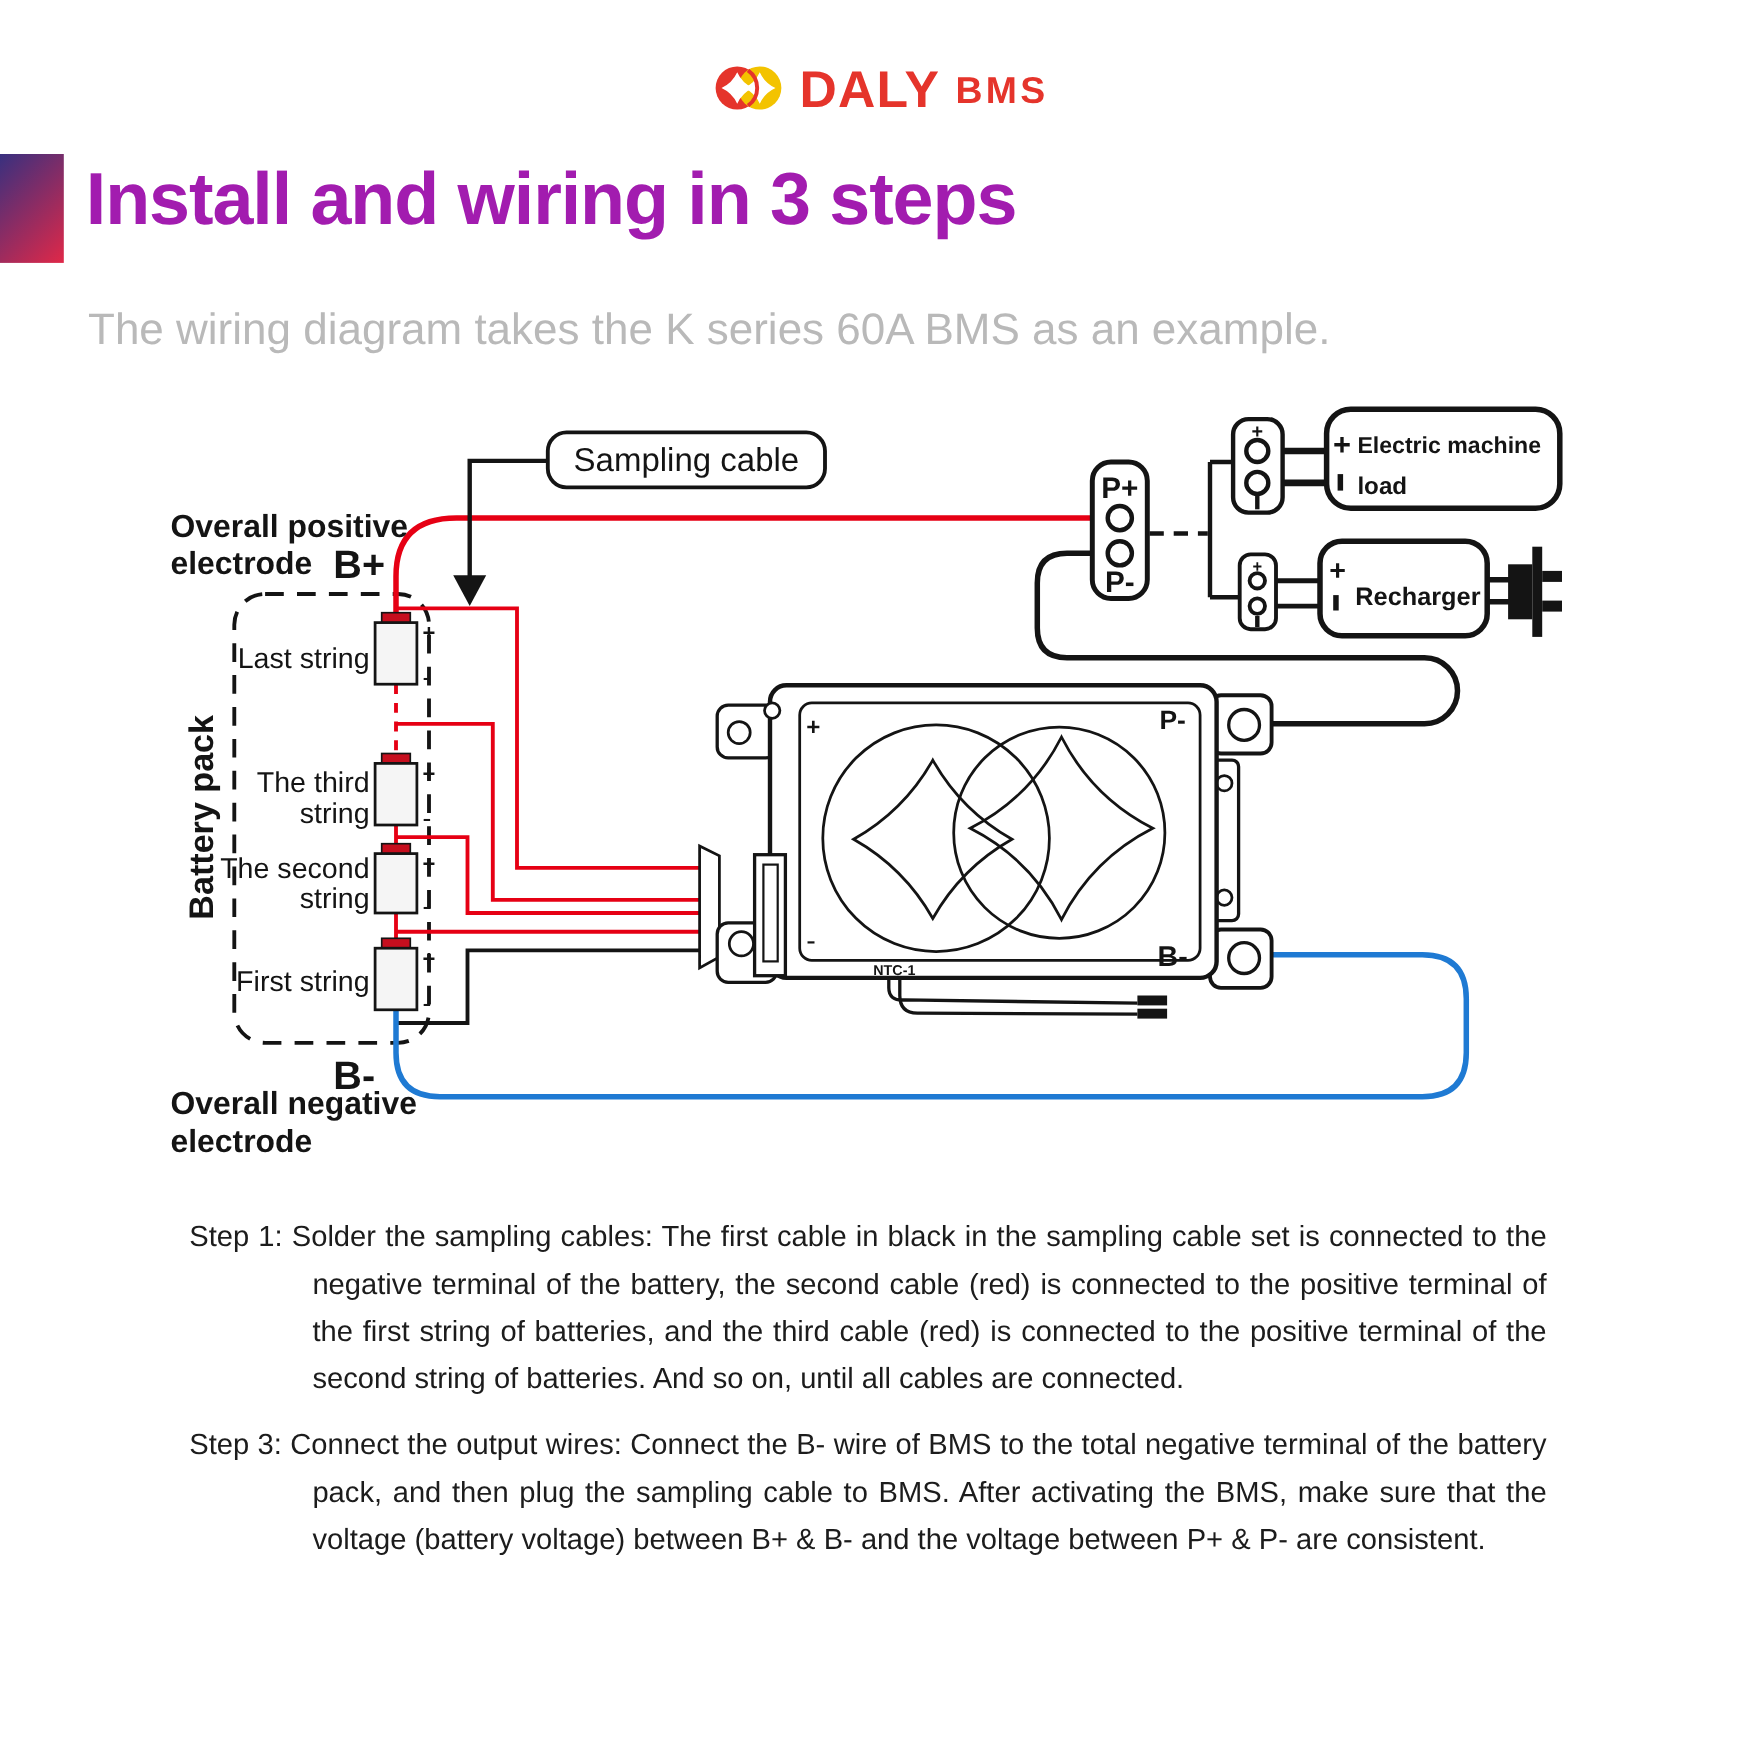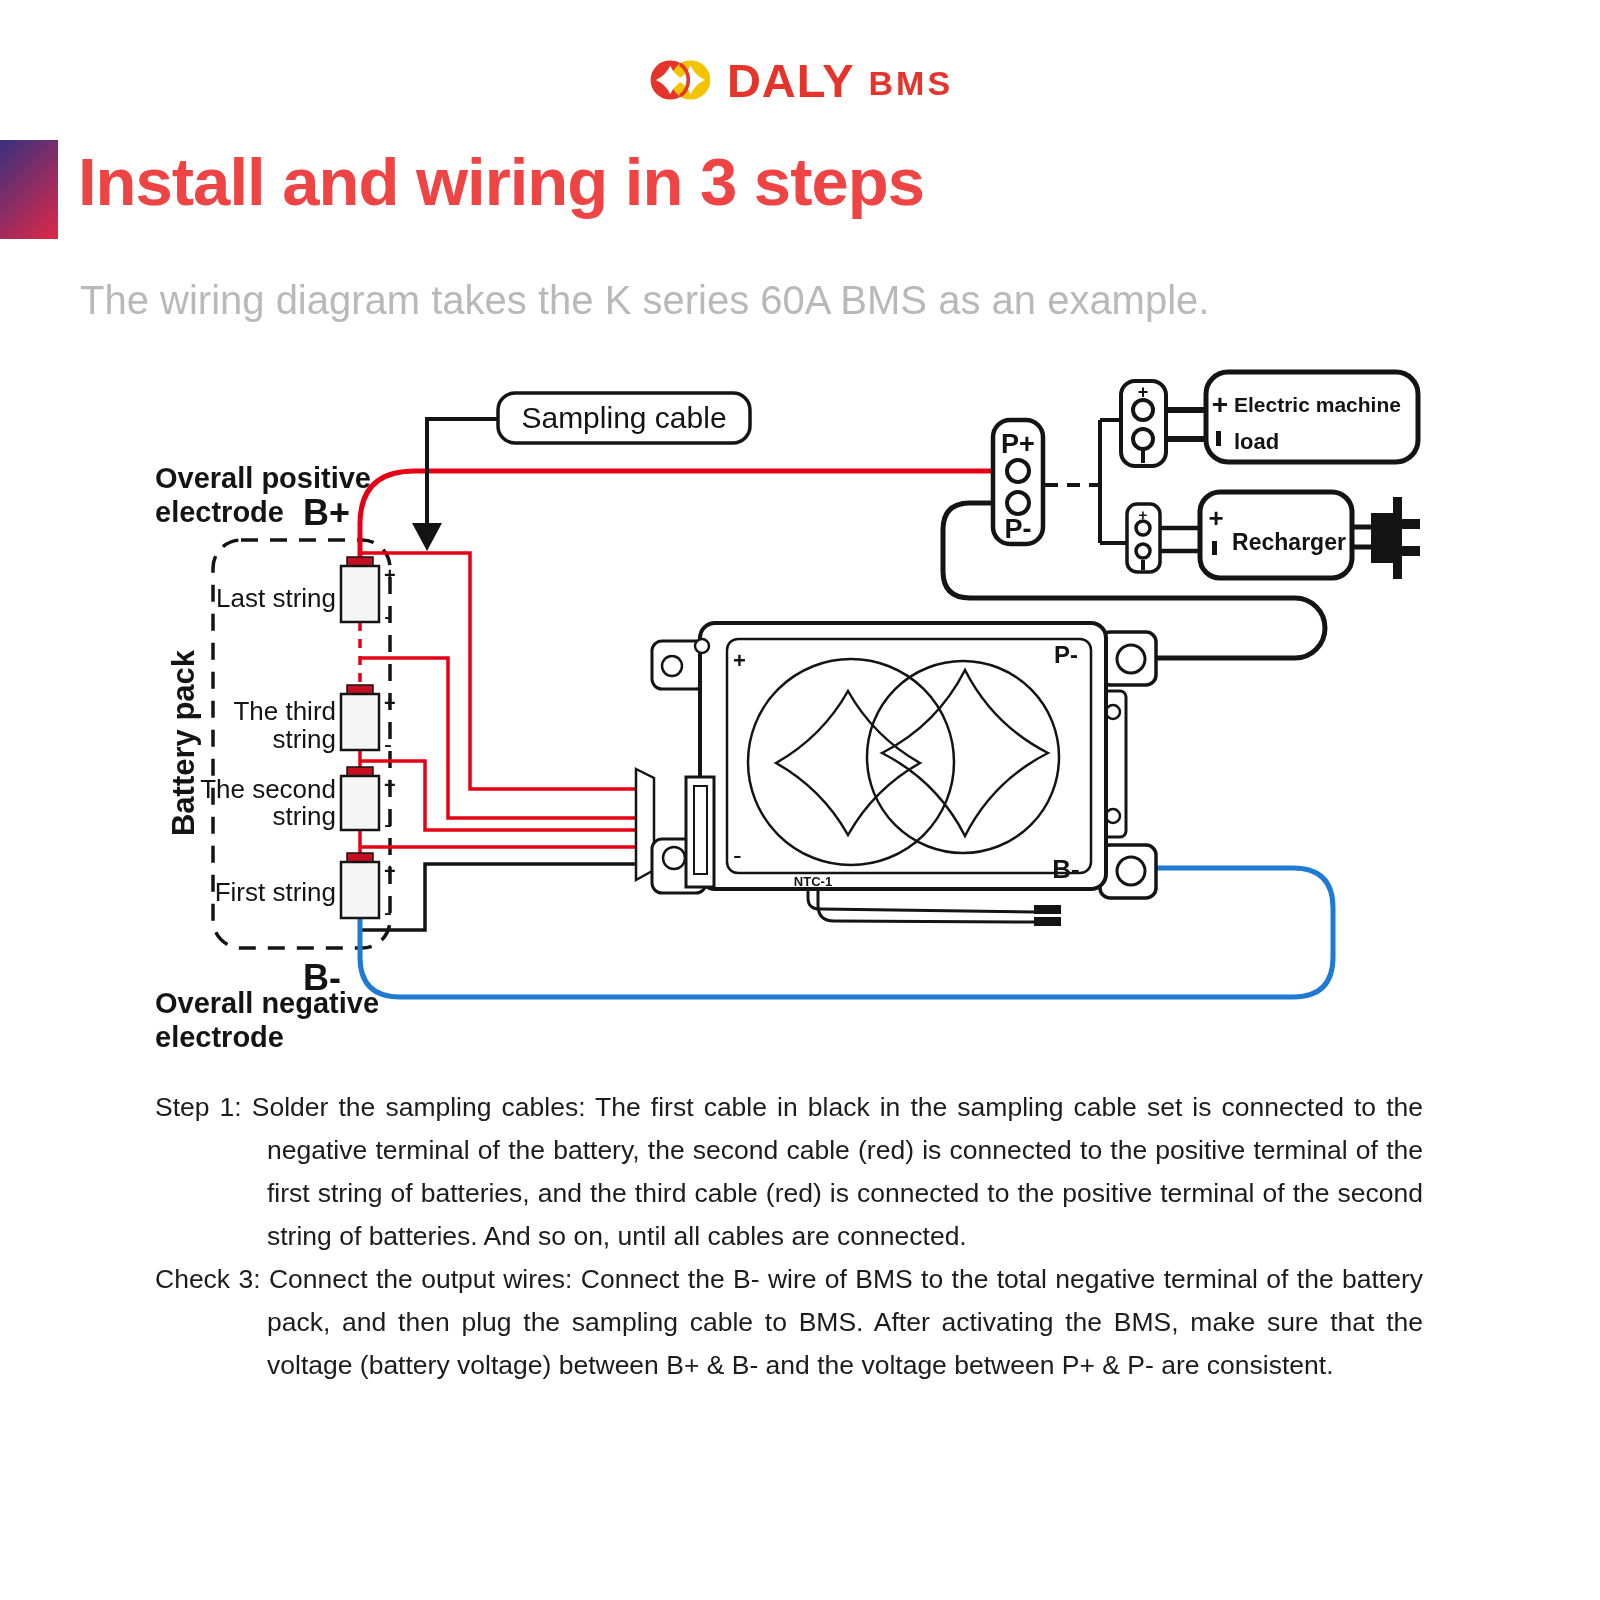--- a/index.html
+++ b/index.html
@@ -6,35 +6,35 @@
   #page{position:relative;width:1596px;height:1600px;background:#ffffff;overflow:hidden;
         font-family:"Liberation Sans",sans-serif;}
   
   #logo-row{position:absolute;top:50px;left:0;width:1600px;display:flex;justify-content:center;
             align-items:center;gap:14px;}
   #brand{font-size:47px;font-weight:800;color:var(--brand_red);letter-spacing:1px;}
   #brand-suffix{font-size:34px;font-weight:800;color:var(--brand_red);letter-spacing:3px;padding-top:6px;}
   #title-bar{position:absolute;left:0;top:140px;width:58px;height:99px;
              background:linear-gradient(135deg,var(--title_bar_from),var(--title_bar_to));}
   #page-title{position:absolute;left:78px;top:143px;font-size:67px;font-weight:800;
-              color:#ef4444;letter-spacing:-1px;}
+              color:#a21caf;letter-spacing:-1px;}
   #page-subtitle{position:absolute;left:80px;top:258px;font-size:40px;font-weight:400;
                  color:var(--subtitle_gray);margin-top:20px;}
   
   #diagram{position:absolute;left:0;top:0;}
   .w-red{stroke:var(--wire_red);fill:none;}
   .w-blue{stroke:var(--wire_blue);fill:none;}
   .w-ink{stroke:var(--ink);fill:none;}
   .shape{fill:#ffffff;stroke:var(--ink);}
   .cap{fill:#c60e1e;stroke:var(--ink);stroke-width:1.5;}
   .cell{fill:#f5f5f5;stroke:var(--ink);stroke-width:2.5;}
   text{font-family:"Liberation Sans",sans-serif;fill:#141414;}
   
   #steps{position:absolute;left:155px;top:1086px;width:1268px;}
-  #steps p{margin:0;font-size:26.5px;line-height:43px;color:#1c1c1c;text-align:justify;
+  #steps p{margin:17px;font-size:26.5px;line-height:43px;color:#1c1c1c;text-align:justify;
            padding-left:112px;text-indent:-112px;}
 </style>
 </head>
 <body>
 
 <div id="page">
 
   <div id="logo-row">
     <svg width="66" height="60" viewBox="0 0 74 64">
       <circle cx="26" cy="32" r="22" fill="#e5342b"></circle>
@@ -207,16 +207,16 @@
       <text x="336" y="720" font-size="26" text-anchor="end">The third</text>
       <text x="336" y="748" font-size="26" text-anchor="end">string</text>
       <text x="336" y="798" font-size="26" text-anchor="end">The second</text>
       <text x="336" y="825" font-size="26" text-anchor="end">string</text>
       <text x="336" y="901" font-size="26" text-anchor="end">First string</text>
     </g>
   </svg>
 
   <div id="steps">
     <p><span>Step 1:</span> <span>Solder the sampling cables: The first cable in black in the sampling cable set is connected to the negative terminal of the battery, the second cable (red) is connected to the positive terminal of the first string of batteries, and the third cable (red) is connected to the positive terminal of the second string of batteries. And so on, until all cables are connected.</span></p>
-    <p><span>Check 3:</span> <span>Connect the output wires: Connect the B- wire of BMS to the total negative terminal of the battery pack, and then plug the sampling cable to BMS. After activating the BMS, make sure that the voltage (battery voltage) between B+ &amp; B- and the voltage between P+ &amp; P- are consistent.</span></p>
+    <p><span>Step 3:</span> <span>Connect the output wires: Connect the B- wire of BMS to the total negative terminal of the battery pack, and then plug the sampling cable to BMS. After activating the BMS, make sure that the voltage (battery voltage) between B+ &amp; B- and the voltage between P+ &amp; P- are consistent.</span></p>
   </div>
 
 </div>
 
 </body></html>

